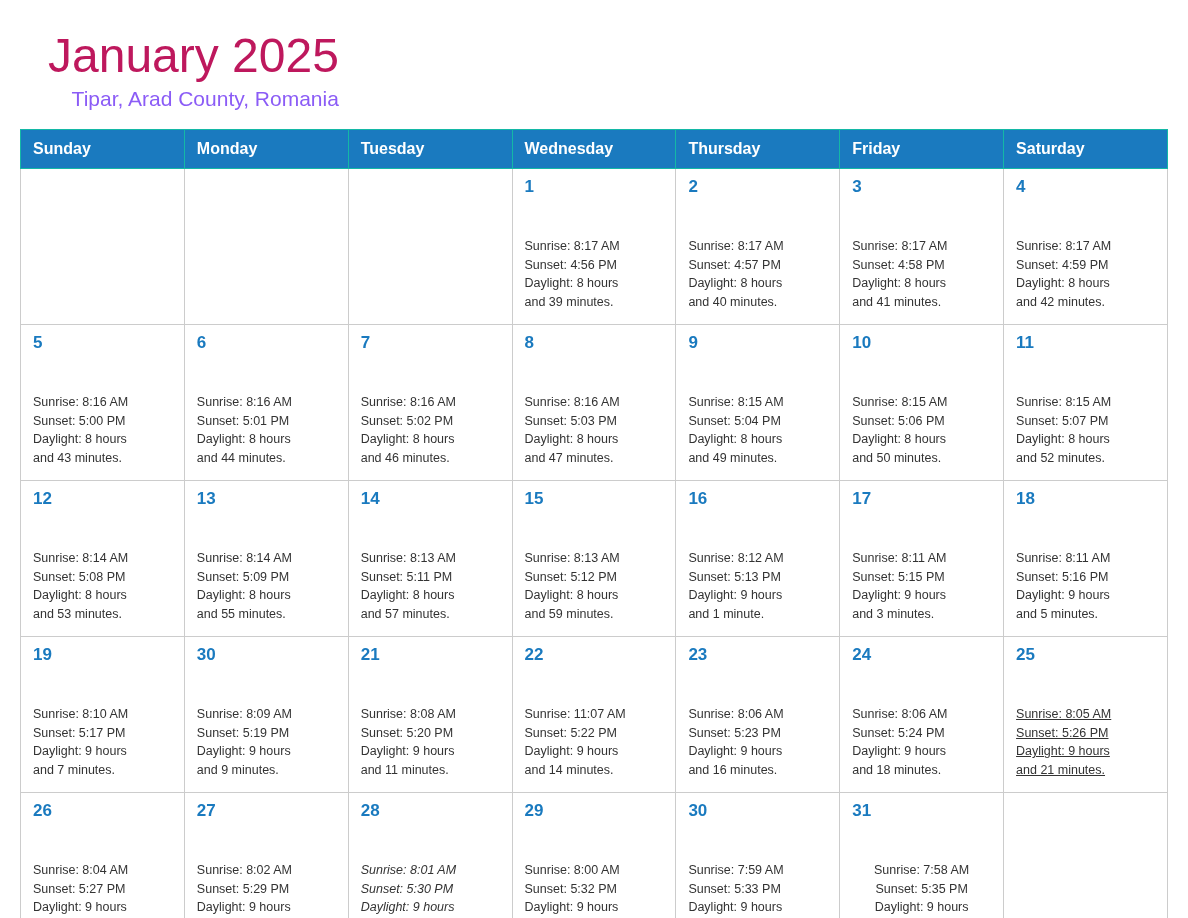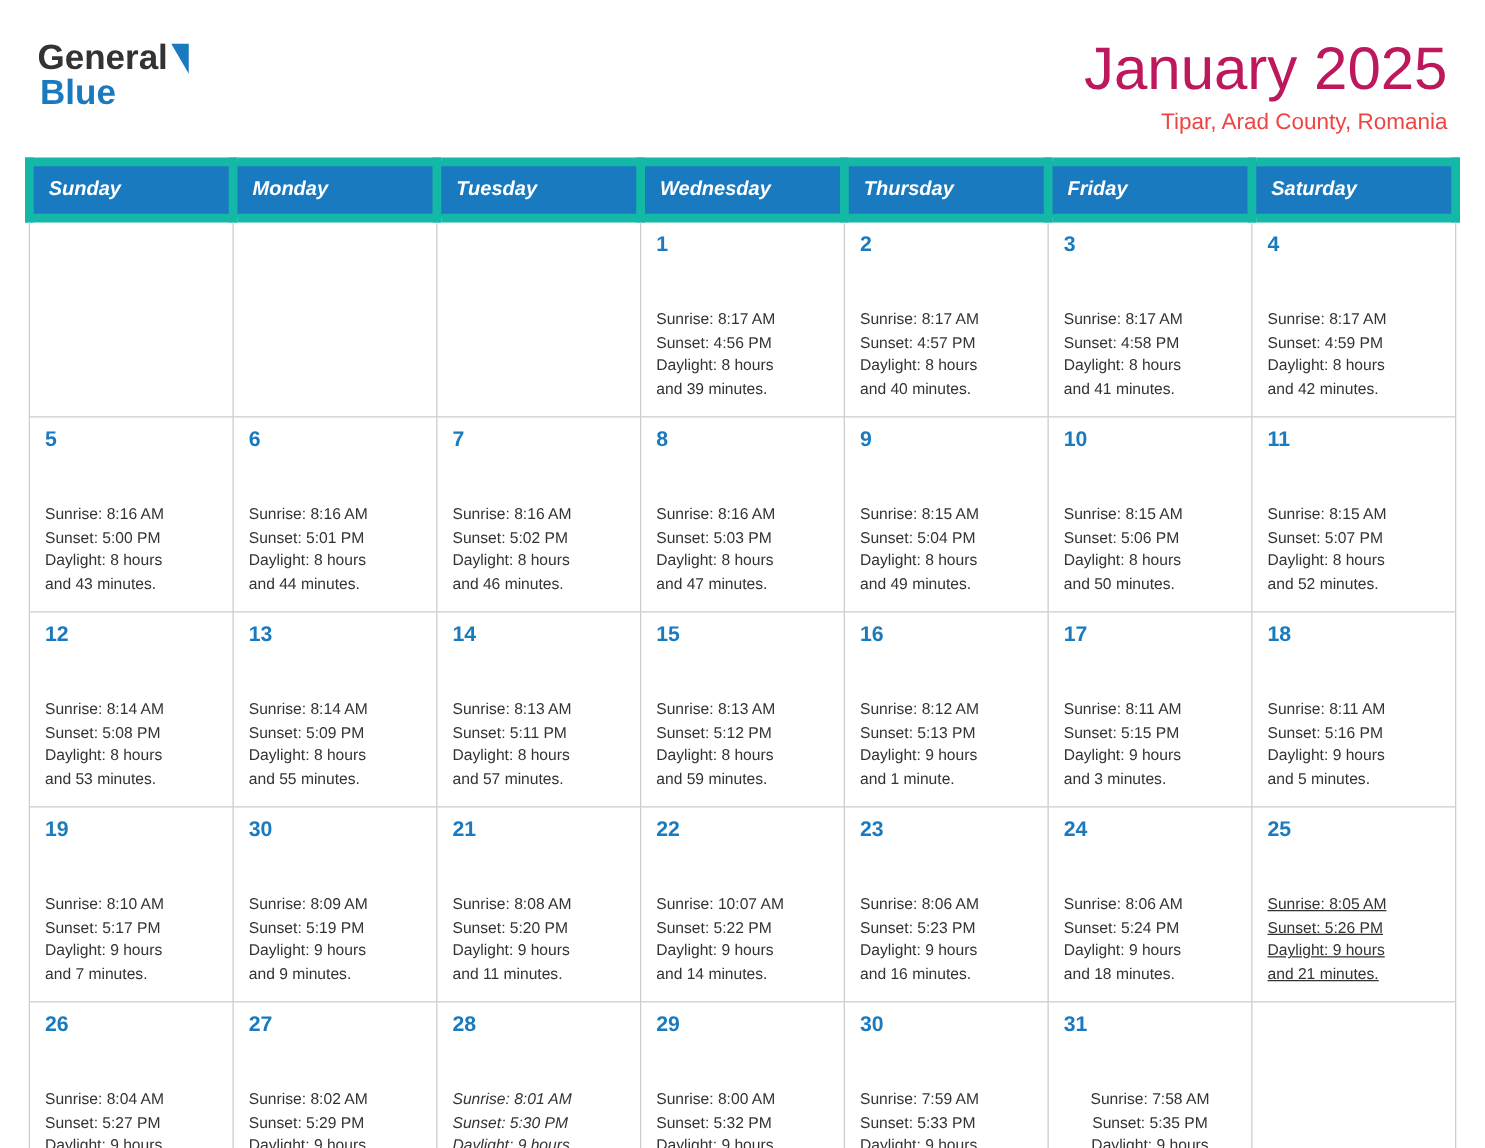--- a/index.html
+++ b/index.html
@@ -26,38 +26,37 @@
       text-align: right;
     }
     .calendar-title {
       font-size: 48px;
       font-weight: normal;
       color: #be185d;
       line-height: 1.1;
       margin-left: 18px;
     }
     .calendar-subtitle {
-      font-size: 18px;
-      color: #ef4444;
+      font-size: 21px;
+      color: #8b5cf6;
       margin-top: 4px;
     }
     .calendar-table {
       width: 100%;
       border-collapse: collapse;
       table-layout: fixed;
     }
     .calendar-table thead tr th {
       background-color: #1a7abf;
       color: #fff;
       font-size: 16px;
       font-weight: bold;
       padding: 10px 12px;
       text-align: left;
-      border: 7px solid #14b8a6;
-      font-style: italic;
+      border: 1px solid #14b8a6;
     }
     .calendar-table tbody tr td {
       vertical-align: top;
       padding: 8px 12px 12px 12px;
       border: 1px solid #ccc;
       font-size: 13px;
       color: #333;
       min-height: 90px;
       height: 110px;
     }
@@ -104,27 +103,20 @@
       font-weight: bold;
       color: #1a7abf;
       margin-top: -4px;
       padding-left: 2px;
     }
   </style>
 </head>
 <body>
 
 <div class="header">
-  <div class="logo-wrapper">
-    <div class="logo-line1">
-      <span class="logo-text-general">General</span>
-      <span class="logo-triangle"></span>
-    </div>
-    <div class="logo-line2">Blue</div>
-  </div>
   <div class="title-section">
     <div class="calendar-title">January 2025</div>
     <div class="calendar-subtitle">Tipar, Arad County, Romania</div>
   </div>
 </div>
 
 <table class="calendar-table">
   <thead>
     <tr>
     <th>Sunday</th>
@@ -289,21 +281,21 @@
         </td>
         <td>
           <span class="day-number">21</span>
           <div class="day-info" style="white-space: pre-line;">Sunrise: 8:08 AM
 Sunset: 5:20 PM
 Daylight: 9 hours
 and 11 minutes.</div>
         </td>
         <td>
           <span class="day-number">22</span>
-          <div class="day-info" style="white-space: pre-line;">Sunrise: 10:07 AM
+          <div class="day-info" style="white-space: pre-line;">Sunrise: 11:07 AM
 Sunset: 5:22 PM
 Daylight: 9 hours
 and 14 minutes.</div>
         </td>
         <td>
           <span class="day-number">23</span>
           <div class="day-info" style="white-space: pre-line;">Sunrise: 8:06 AM
 Sunset: 5:23 PM
 Daylight: 9 hours
 and 16 minutes.</div>

